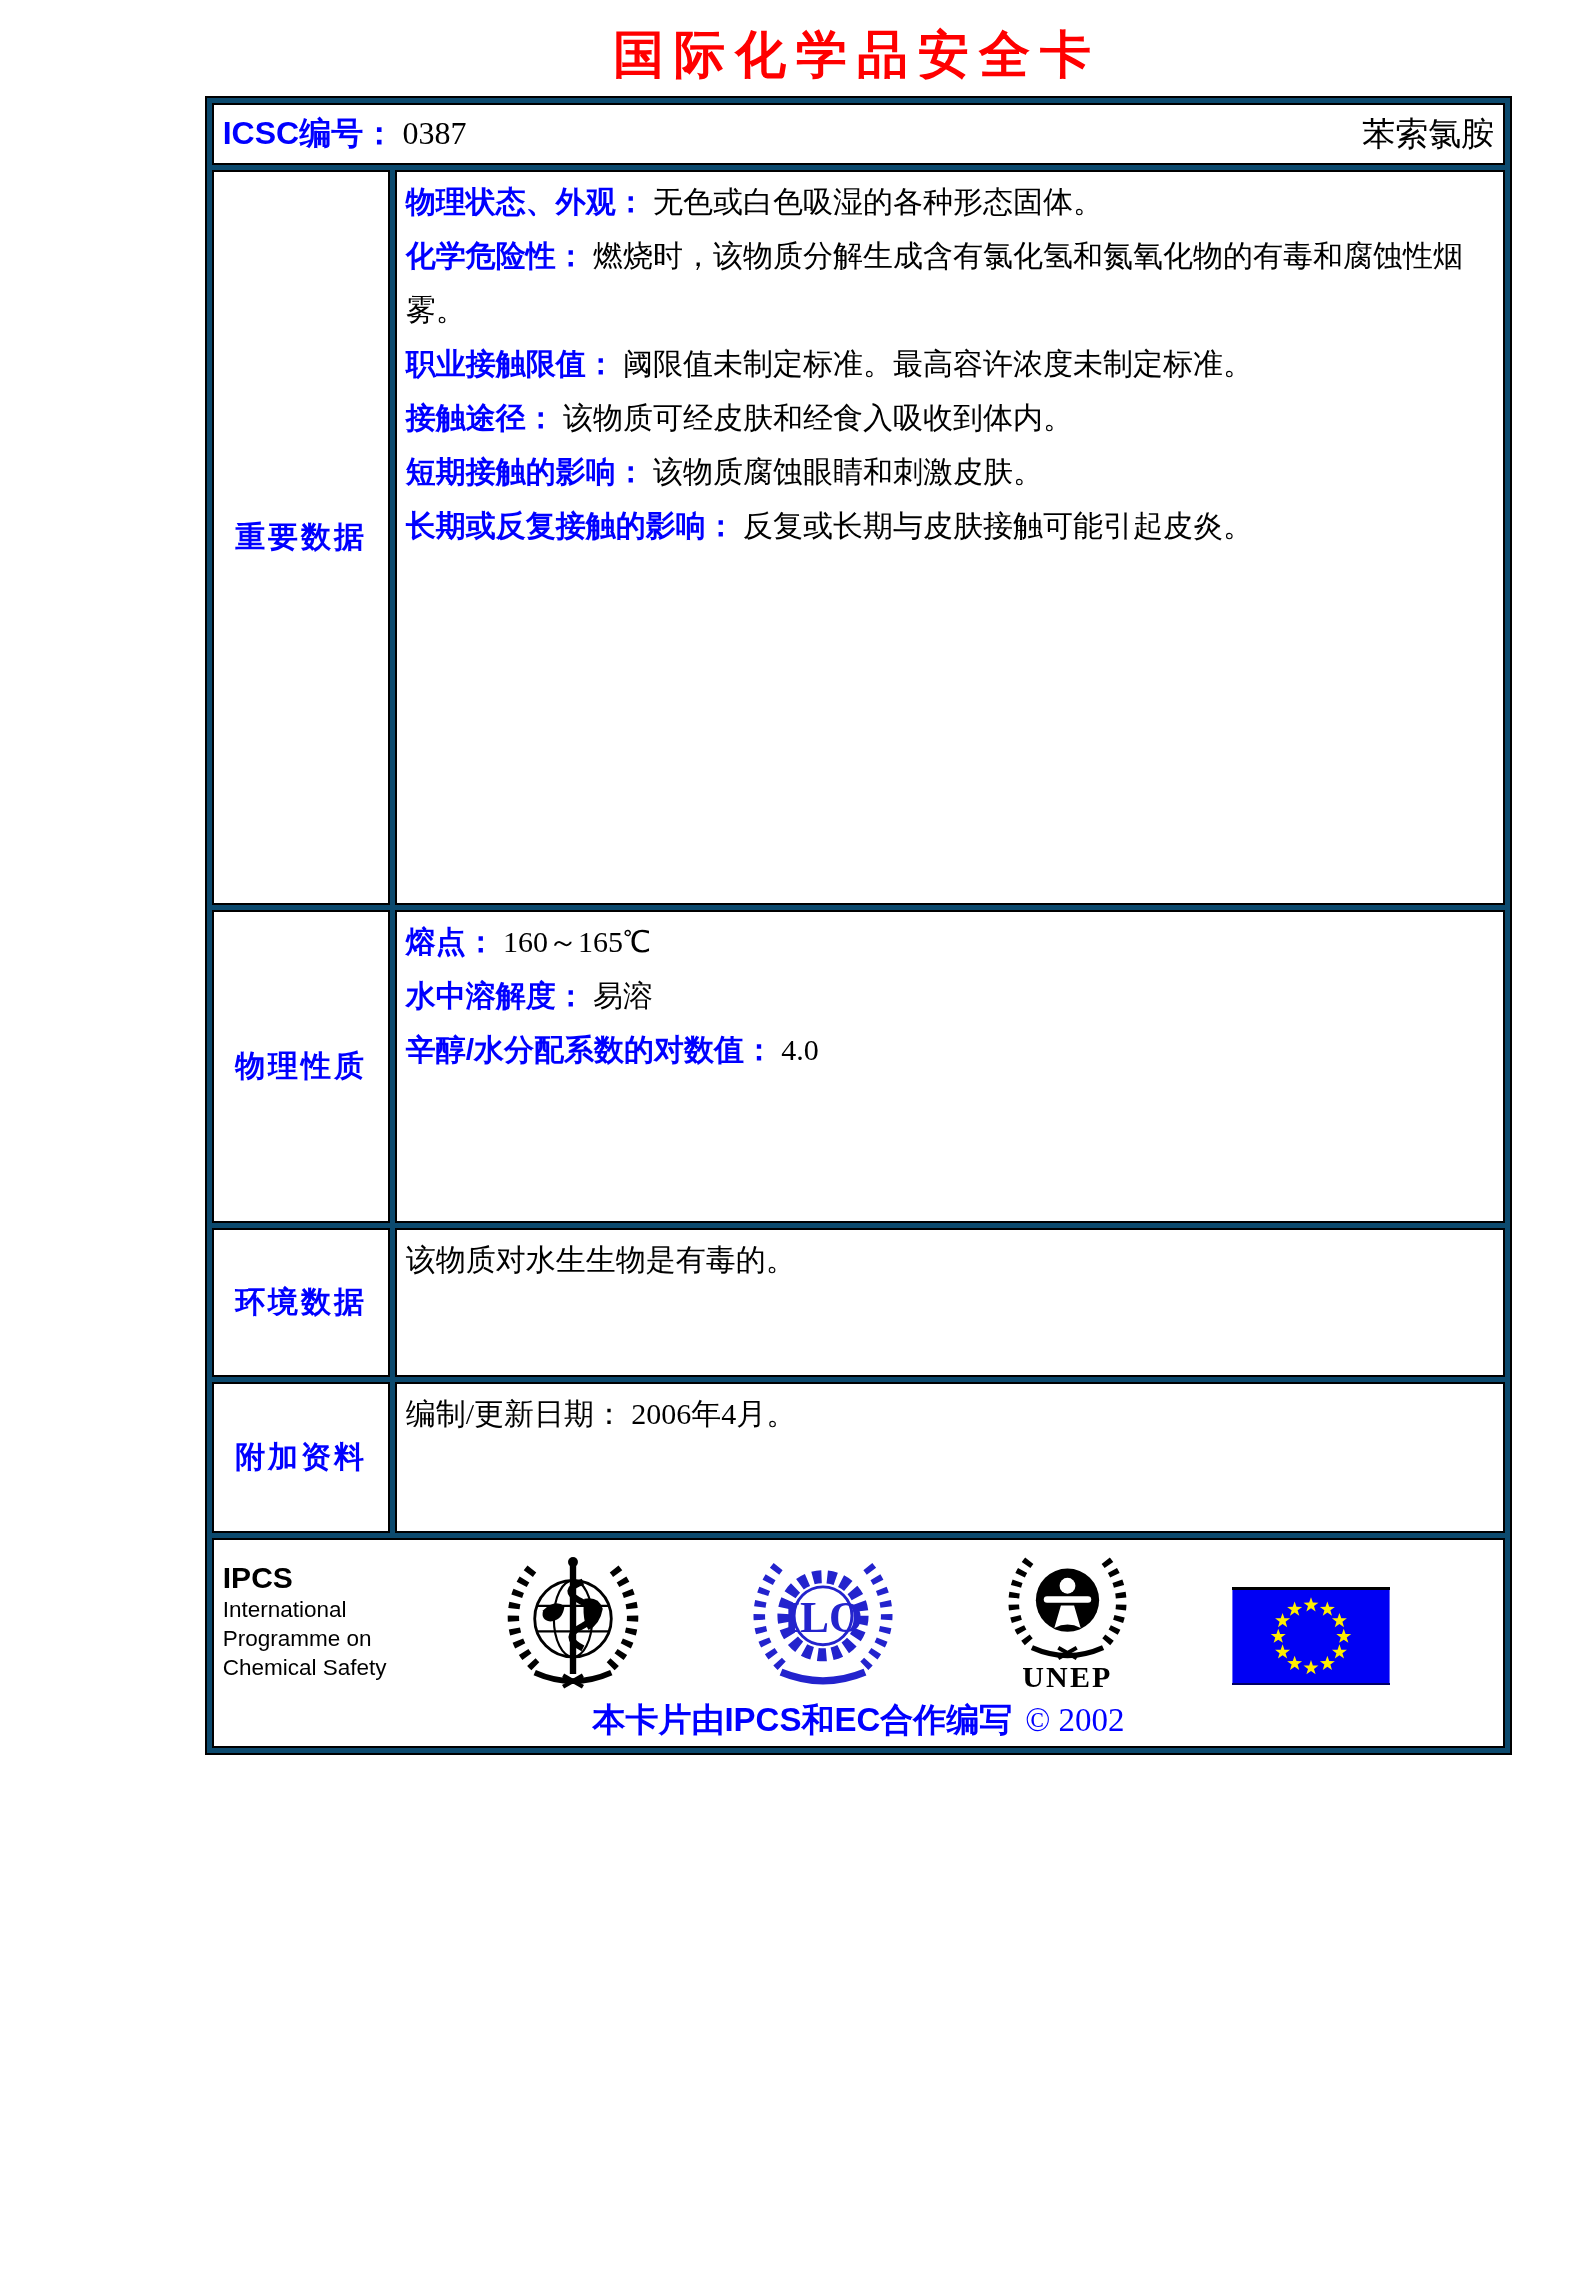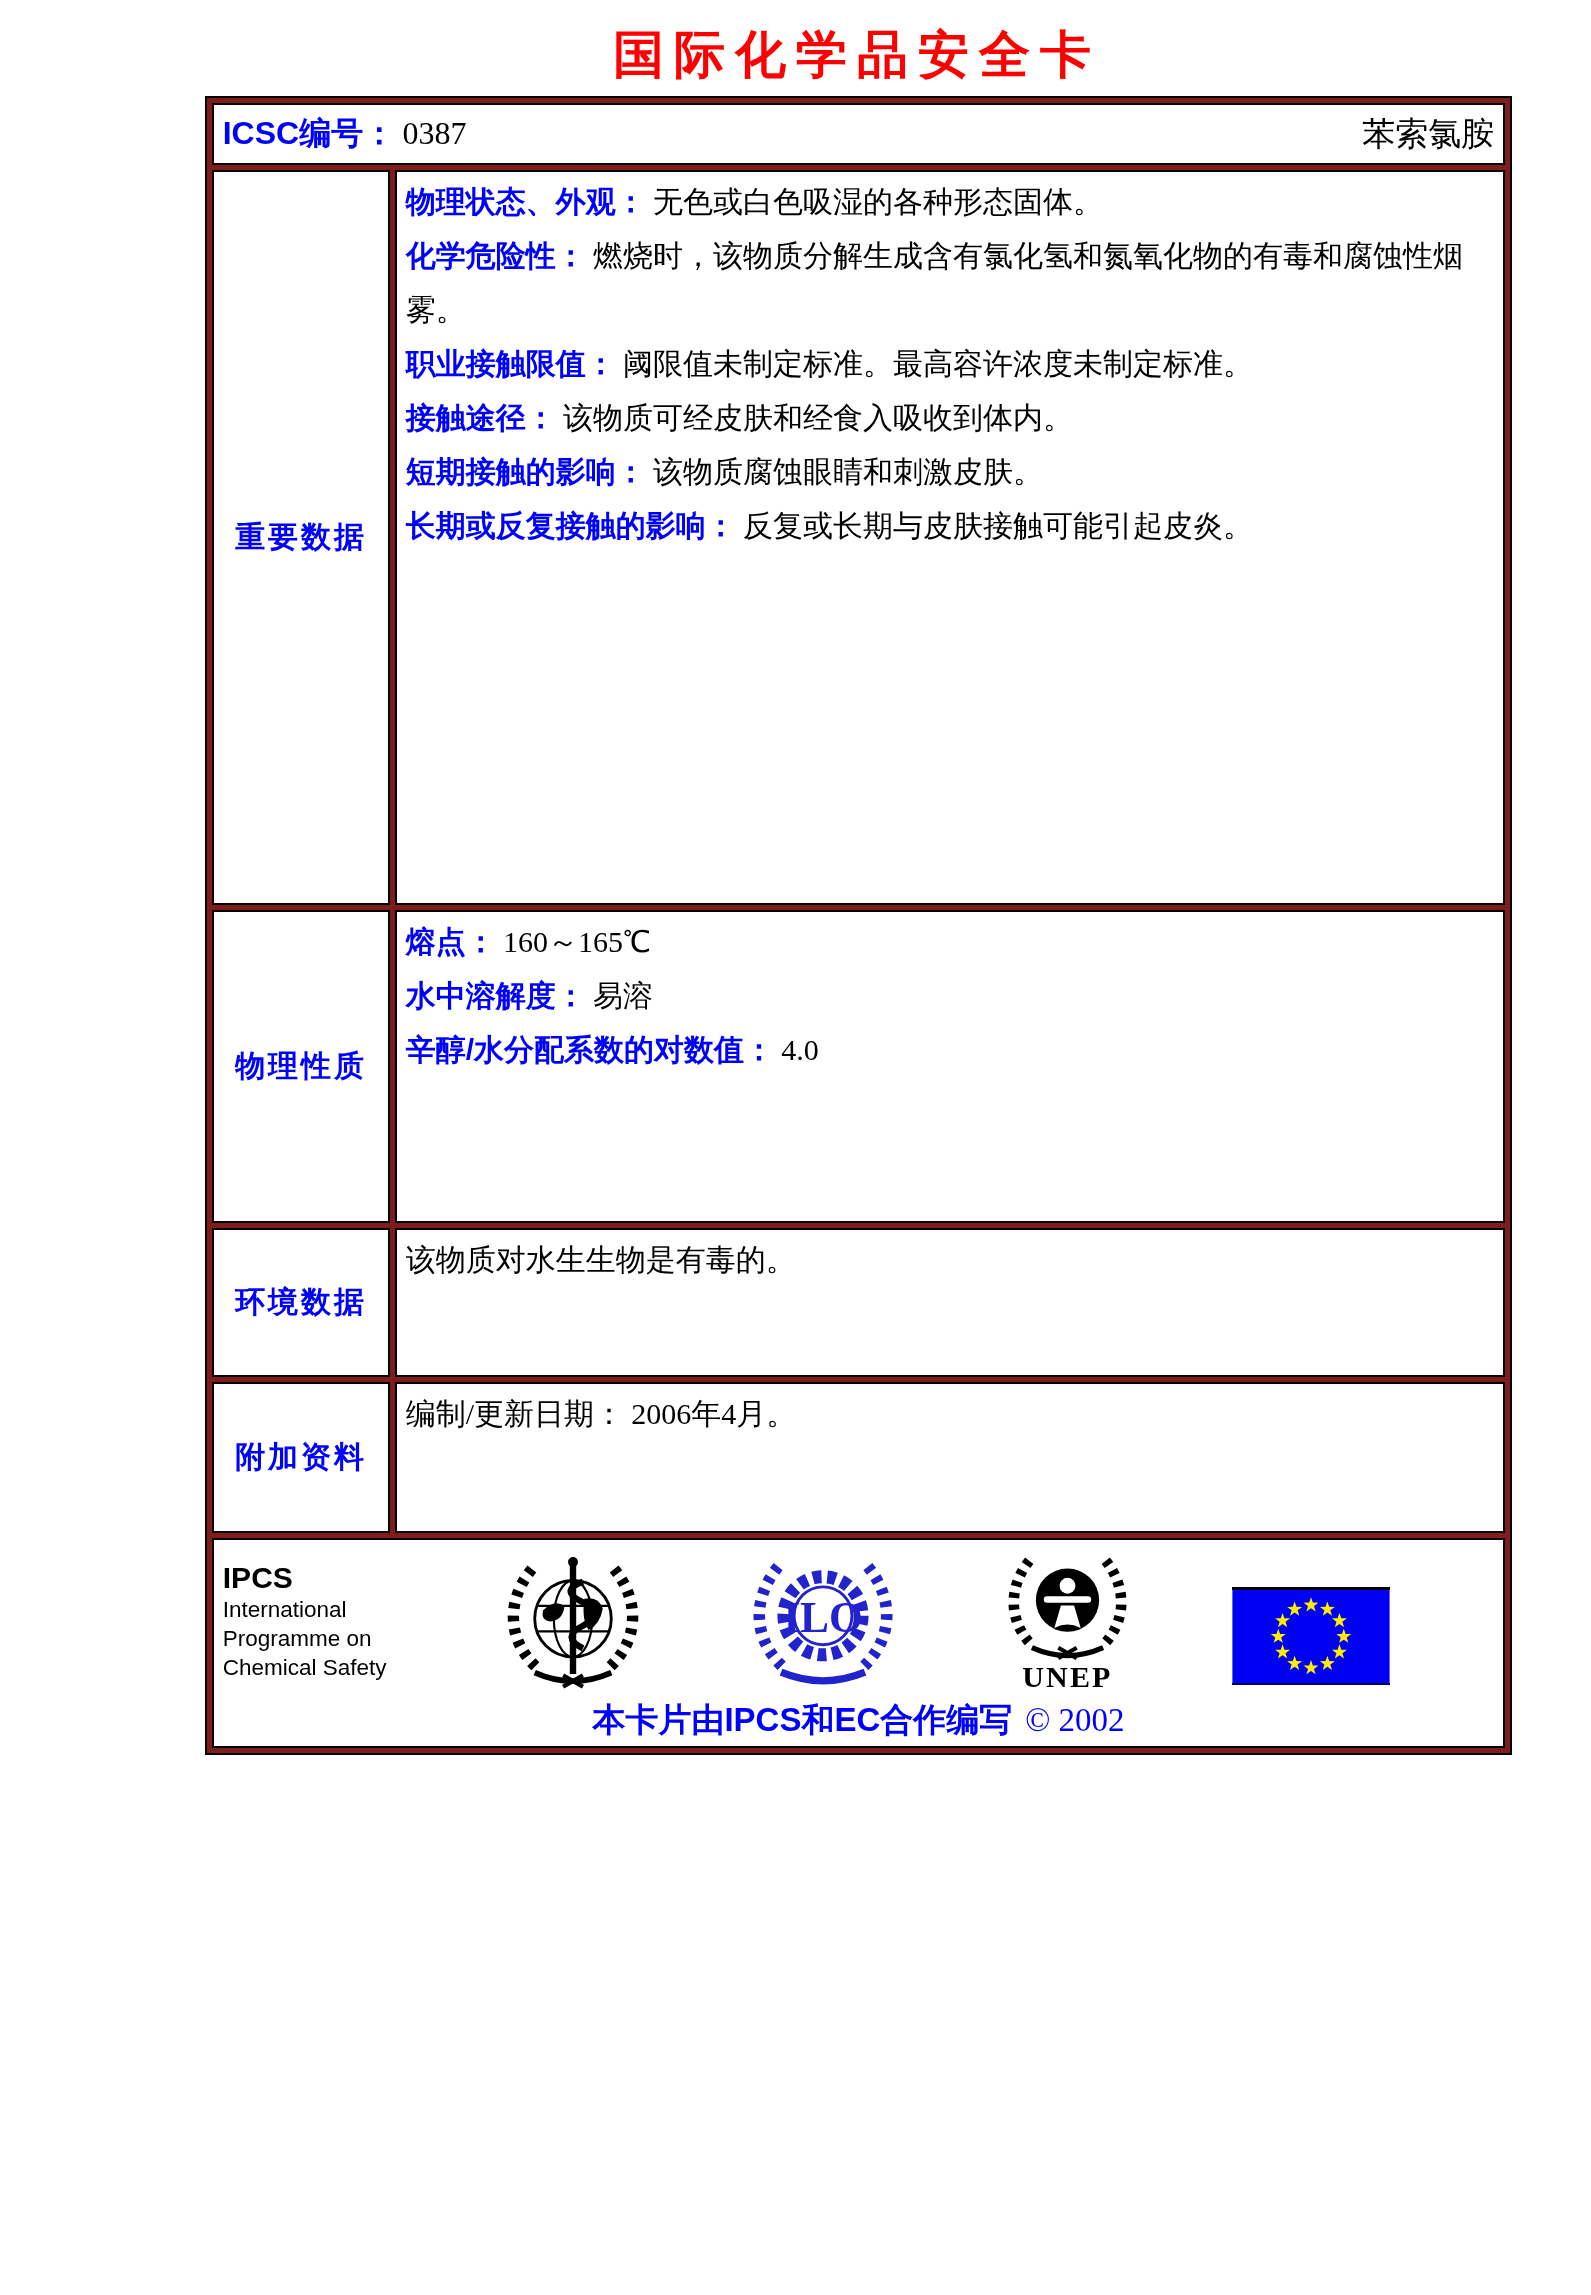--- a/index.html
+++ b/index.html
@@ -2,21 +2,21 @@
 <html style="font-size:11.6px"><head>
 <meta charset="utf-8">
 <style>
   html,body{margin:0;padding:0;background:#ffffff;}
   .page{position:relative;width:1591px;height:2295px;background:#ffffff;overflow:hidden;
         font-family:"Liberation Serif",serif;color:#000;}
   .doc-title{position:absolute;top:11.6px;left:192px;width:1312px;margin:9px;text-align:center;
         font-size:51px;font-weight:bold;color:#ff0000;letter-spacing:10px;
         font-family:"Liberation Serif",serif;}
   table.card{position:absolute;top:96px;left:205px;width:1140px;table-layout:fixed;
-        border-collapse:separate;border-spacing:5.8px;border:2.9px solid #000;background:#7f1d1d;}
+        border-collapse:separate;border-spacing:5.8px;border:2.9px solid #000;background:#0c4a6e;}
   col.c1{width:178px;} col.c2{width:1110px;}
   td{border:2.9px solid #000;background:#fff;vertical-align:top;box-sizing:border-box;padding:2.9px 8.7px;}
   td.label-cell{vertical-align:middle;text-align:center;margin-left:34px;}
   .section-label{color:#0000ff;font-weight:bold;font-size:30px;
         font-family:"Liberation Sans",sans-serif;letter-spacing:2.9px;}
   .content{font-size:30px;line-height:54px;}
   .line{display:block;}
   .field{color:#0000ff;font-weight:bold;font-family:"Liberation Sans",sans-serif;margin-right:7.3px;}
   .black-field{color:#000;}
   .row1{display:flex;justify-content:space-between;align-items:center;height:100%;font-size:32px;}

